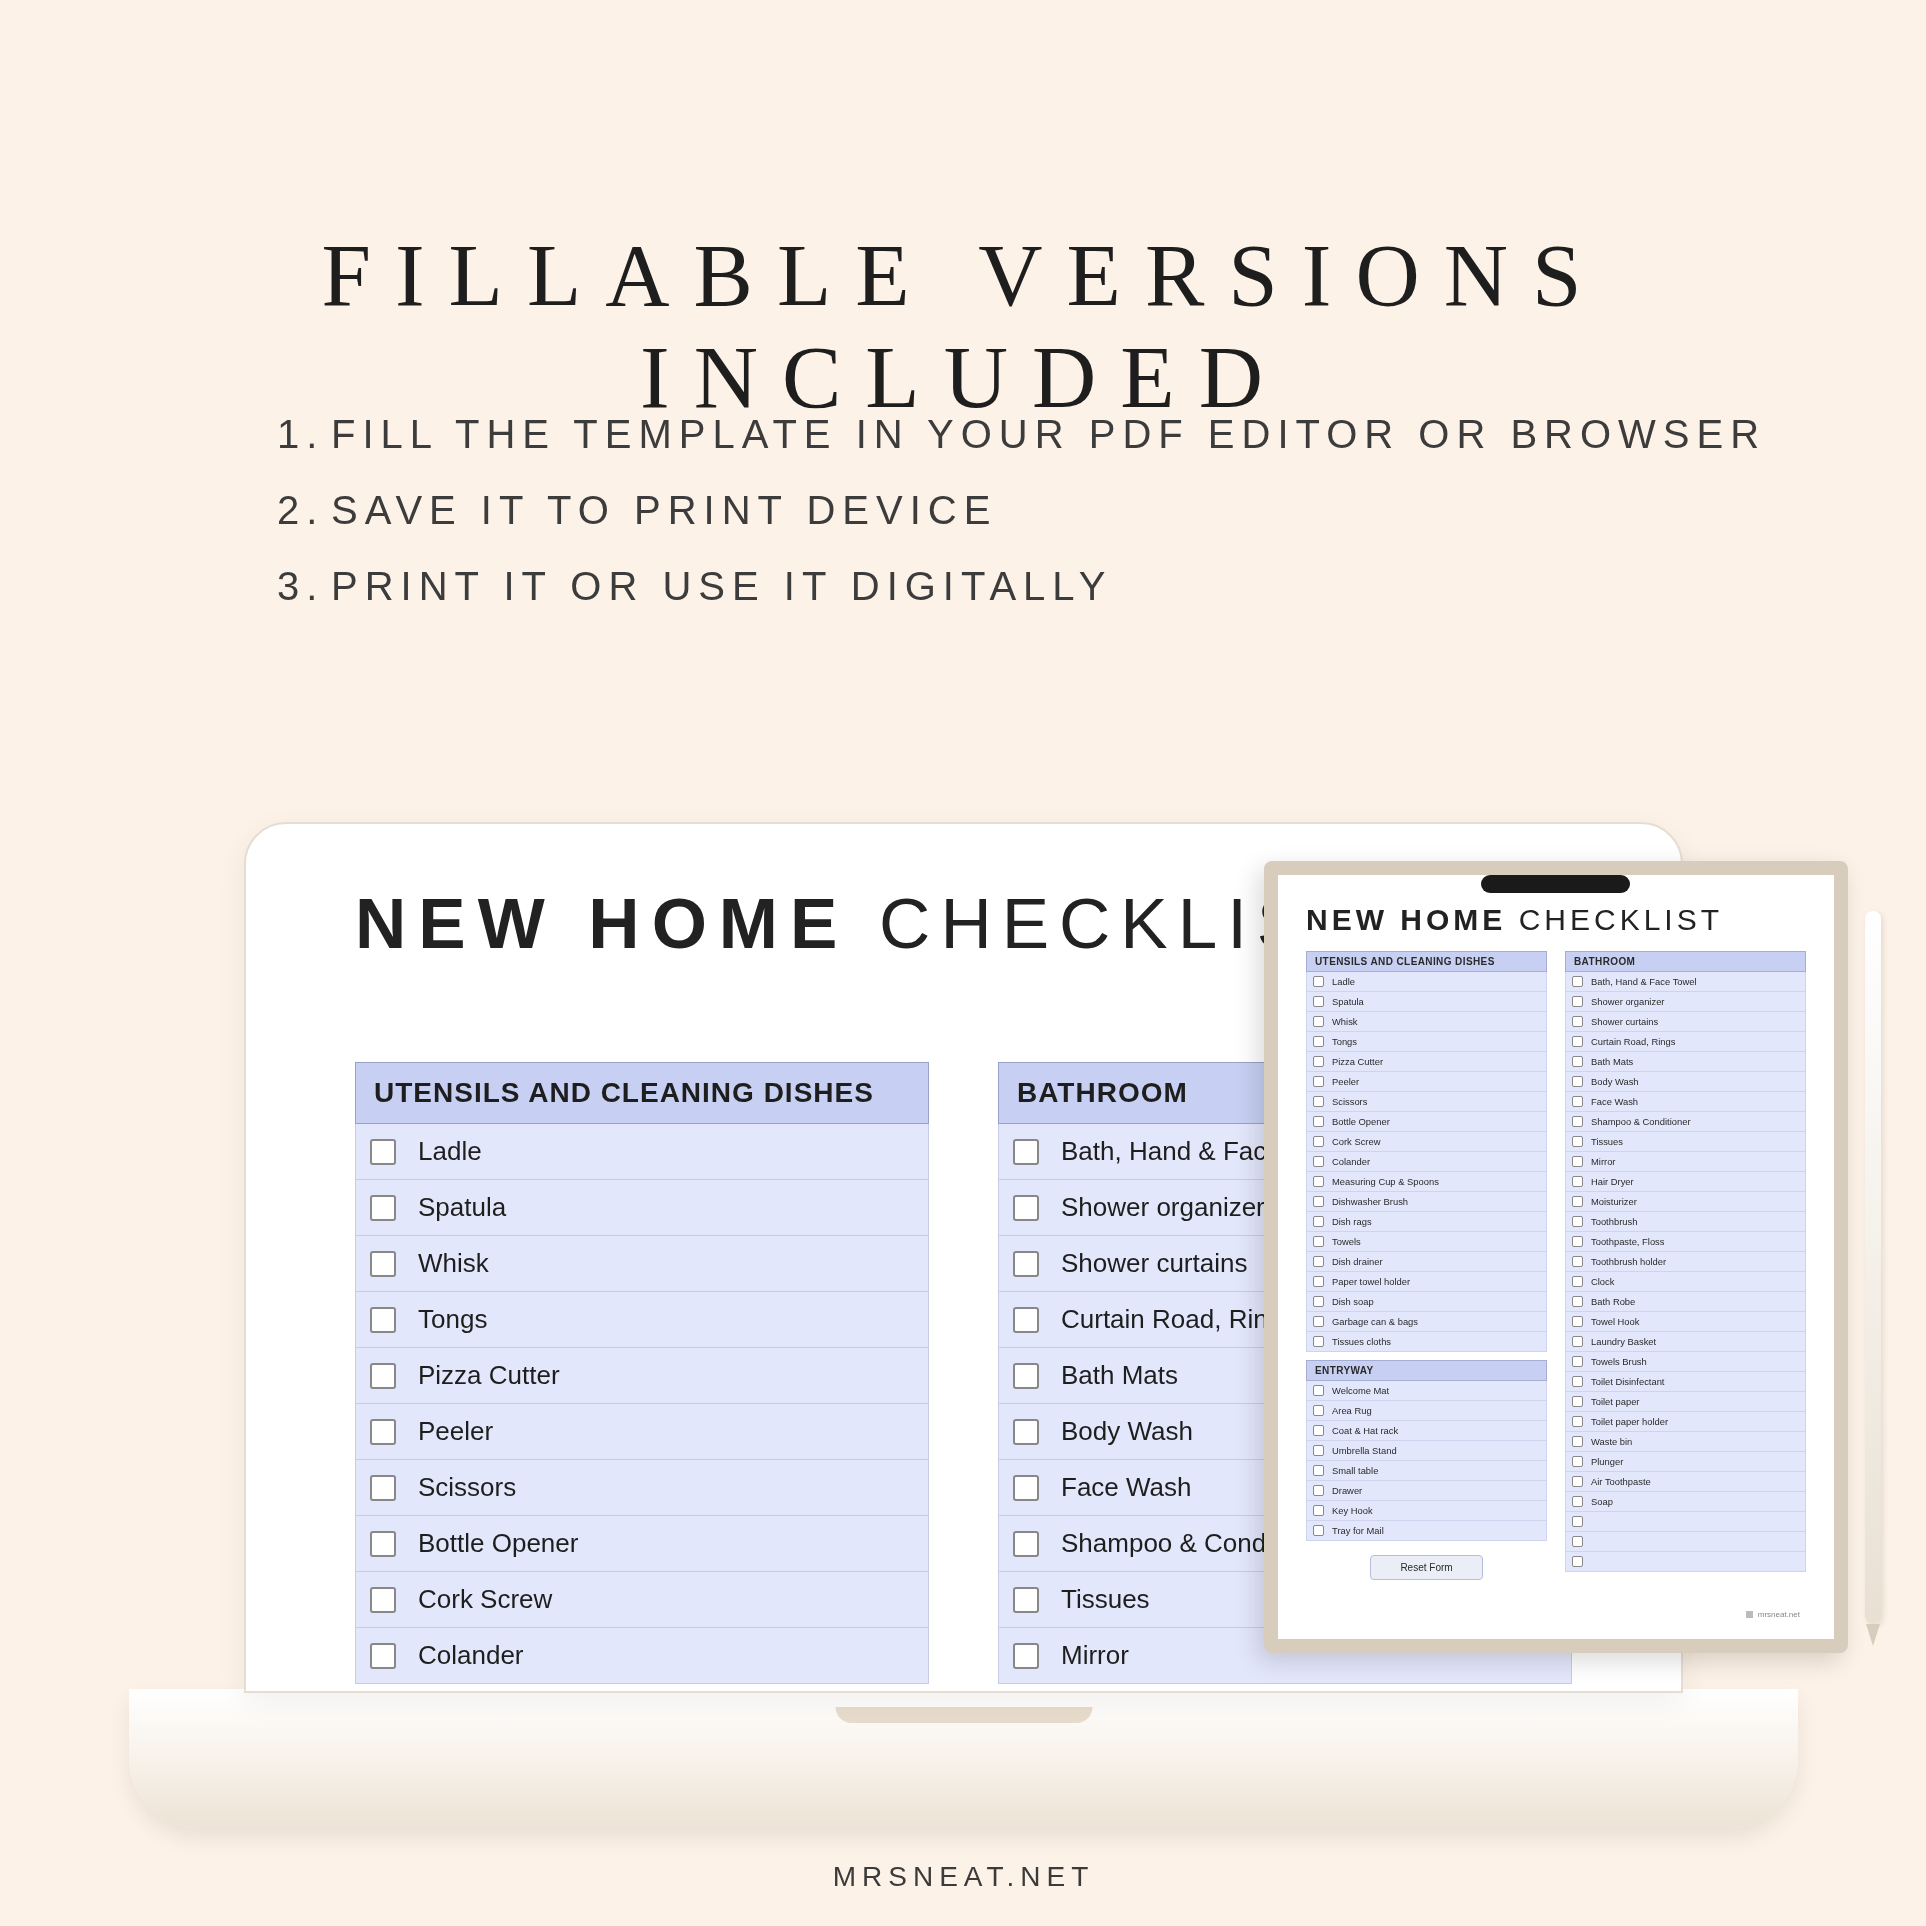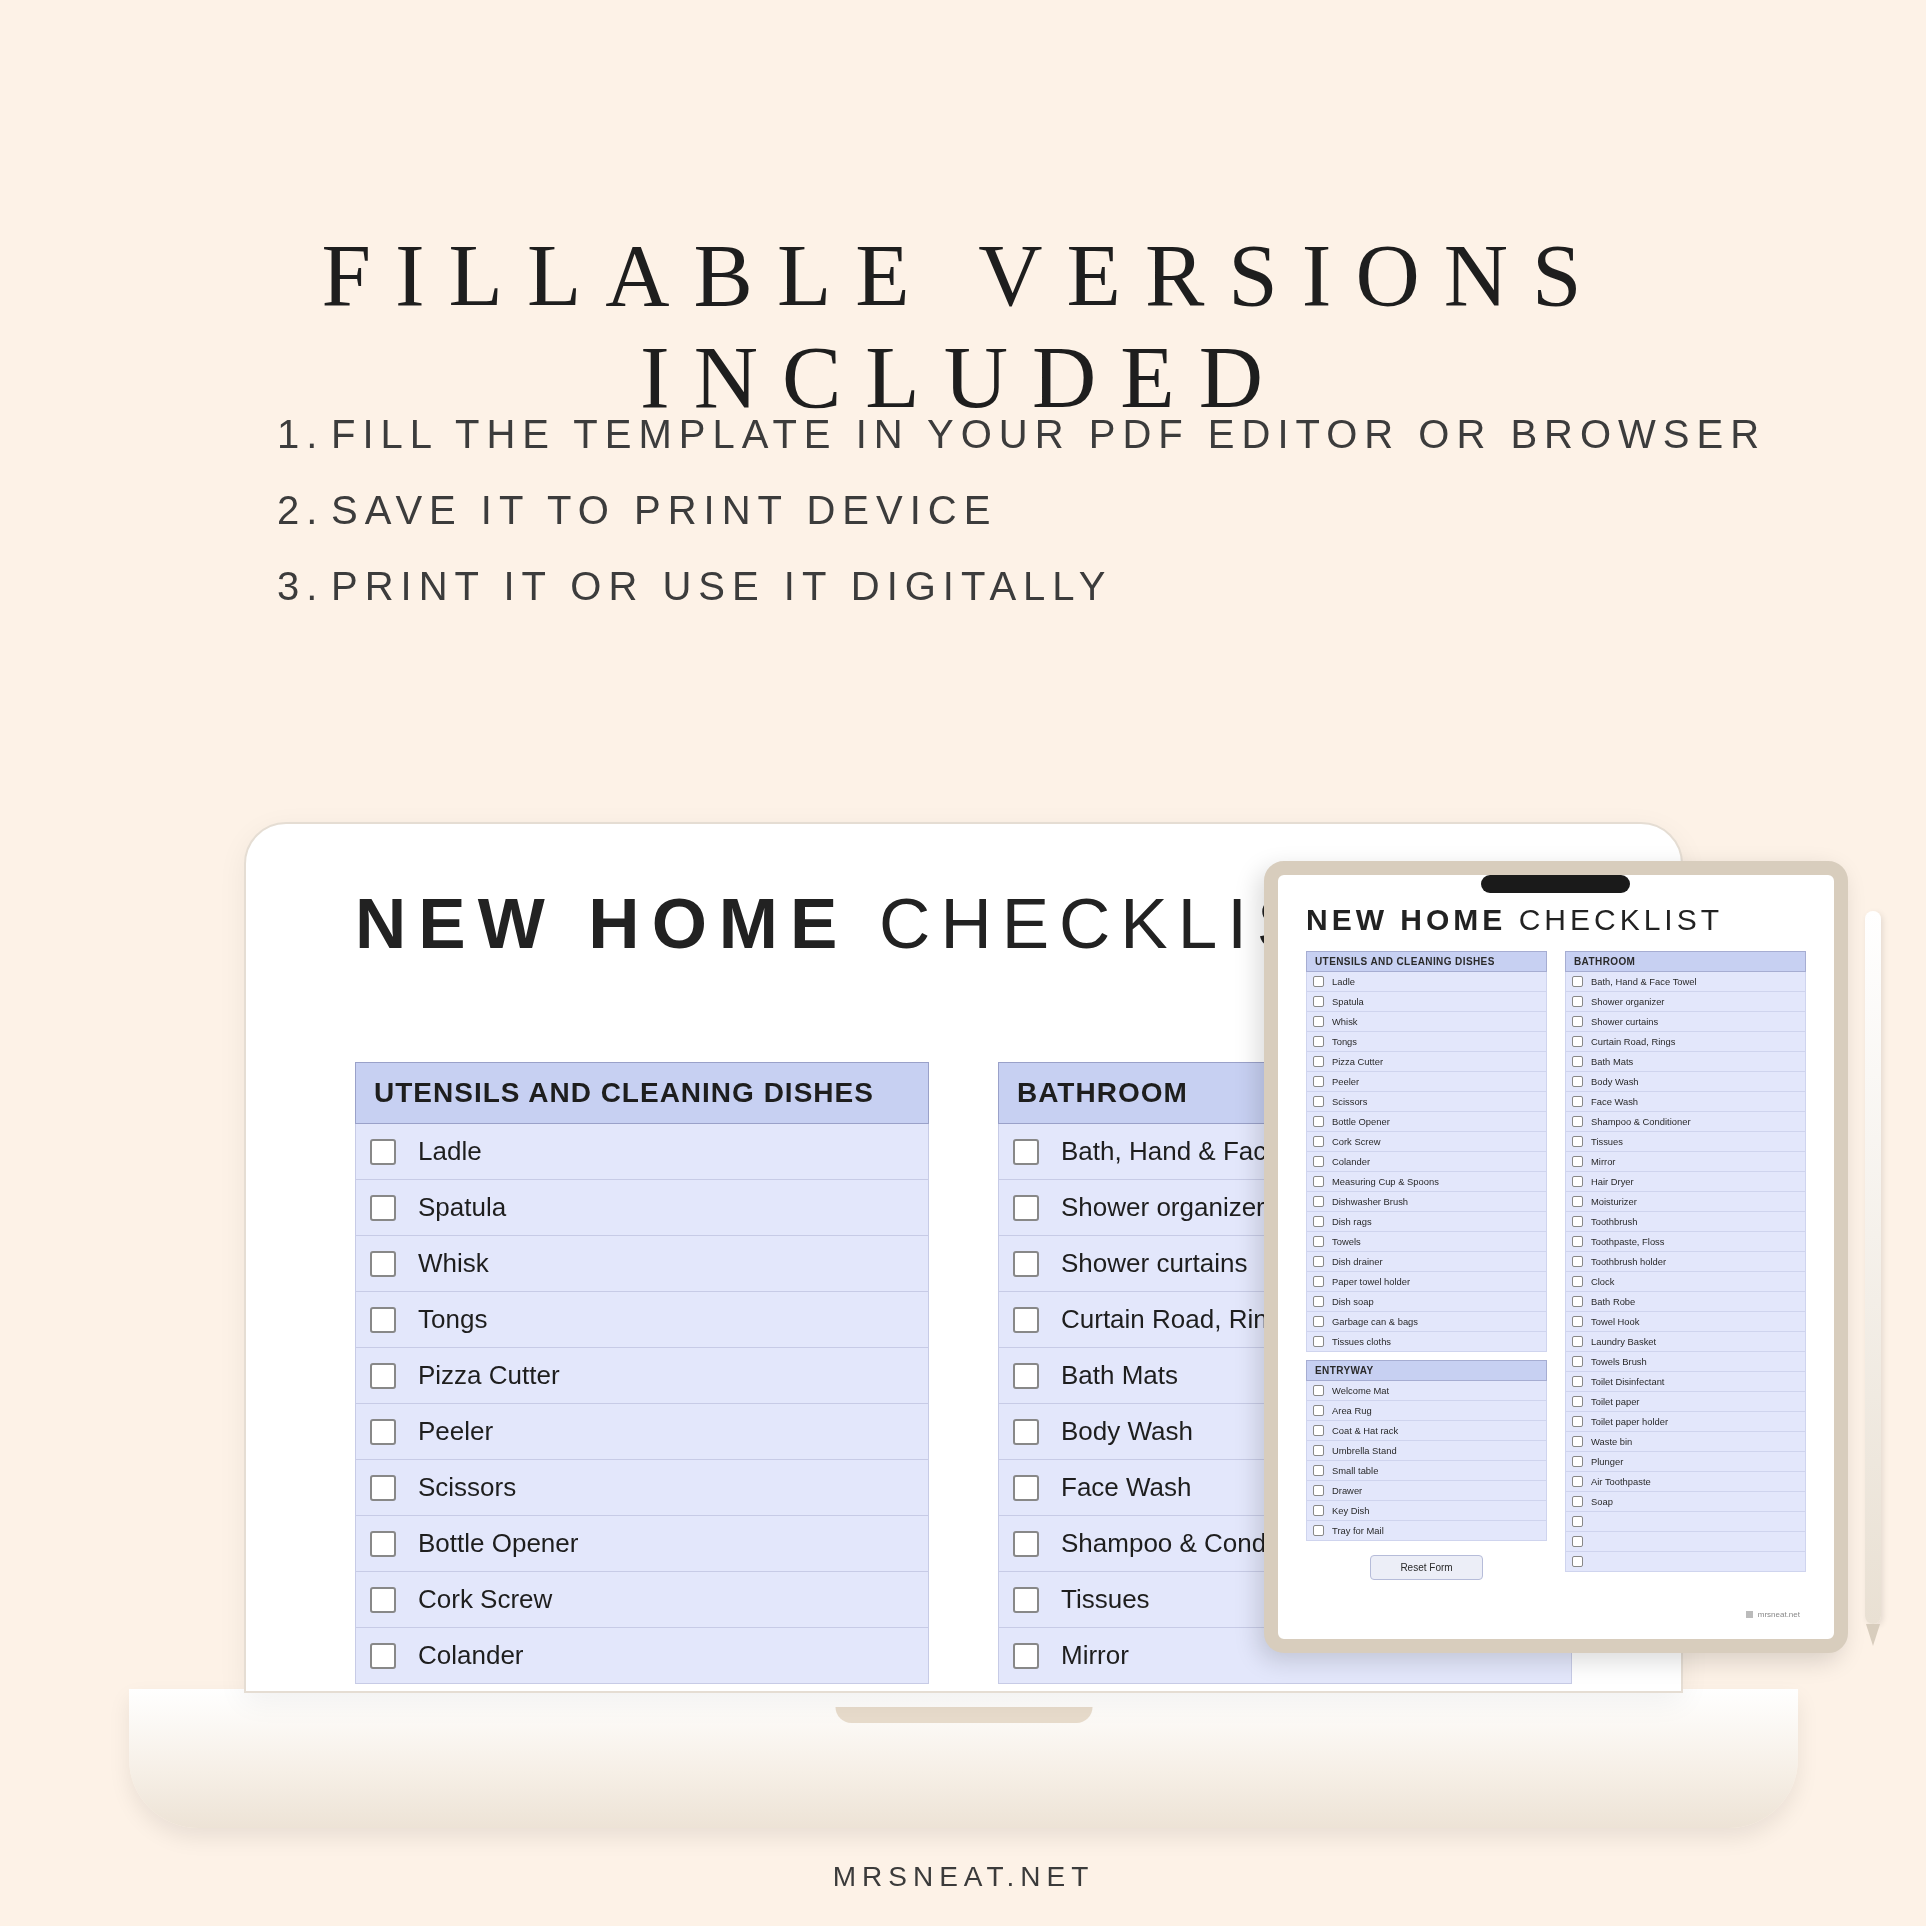--- a/index.html
+++ b/index.html
@@ -111,21 +111,21 @@
   }
   
   .tablet {
     position:absolute;
     right:79px;
     top:861px;
     width:584px;
     height:792px;
     background:#fff;
     border:14px solid #d8cdbd;
-    border-radius:20px;
+    border-radius:8px;
     box-shadow:-6px 8px 24px rgba(0,0,0,0.15);
     overflow:hidden;
   }
   .tablet-notch {
     position:absolute;
     top:875px;
     right:297px;
     width:149px;height:18px;
     background:#1a1a1a;
     border-radius:10px;
@@ -433,21 +433,21 @@
             <div class="t-row">
               <span class="cb"></span>
               <span>Small table</span>
             </div>
             <div class="t-row">
               <span class="cb"></span>
               <span>Drawer</span>
             </div>
             <div class="t-row">
               <span class="cb"></span>
-              <span>Key Dish</span>
+              <span>Key Hook</span>
             </div>
             <div class="t-row">
               <span class="cb"></span>
               <span>Tray for Mail</span>
             </div>
           </div>
         <div class="t-btn">Reset Form</div>
       </div>
       <div class="t-col">
         <div class="t-head">BATHROOM</div>

